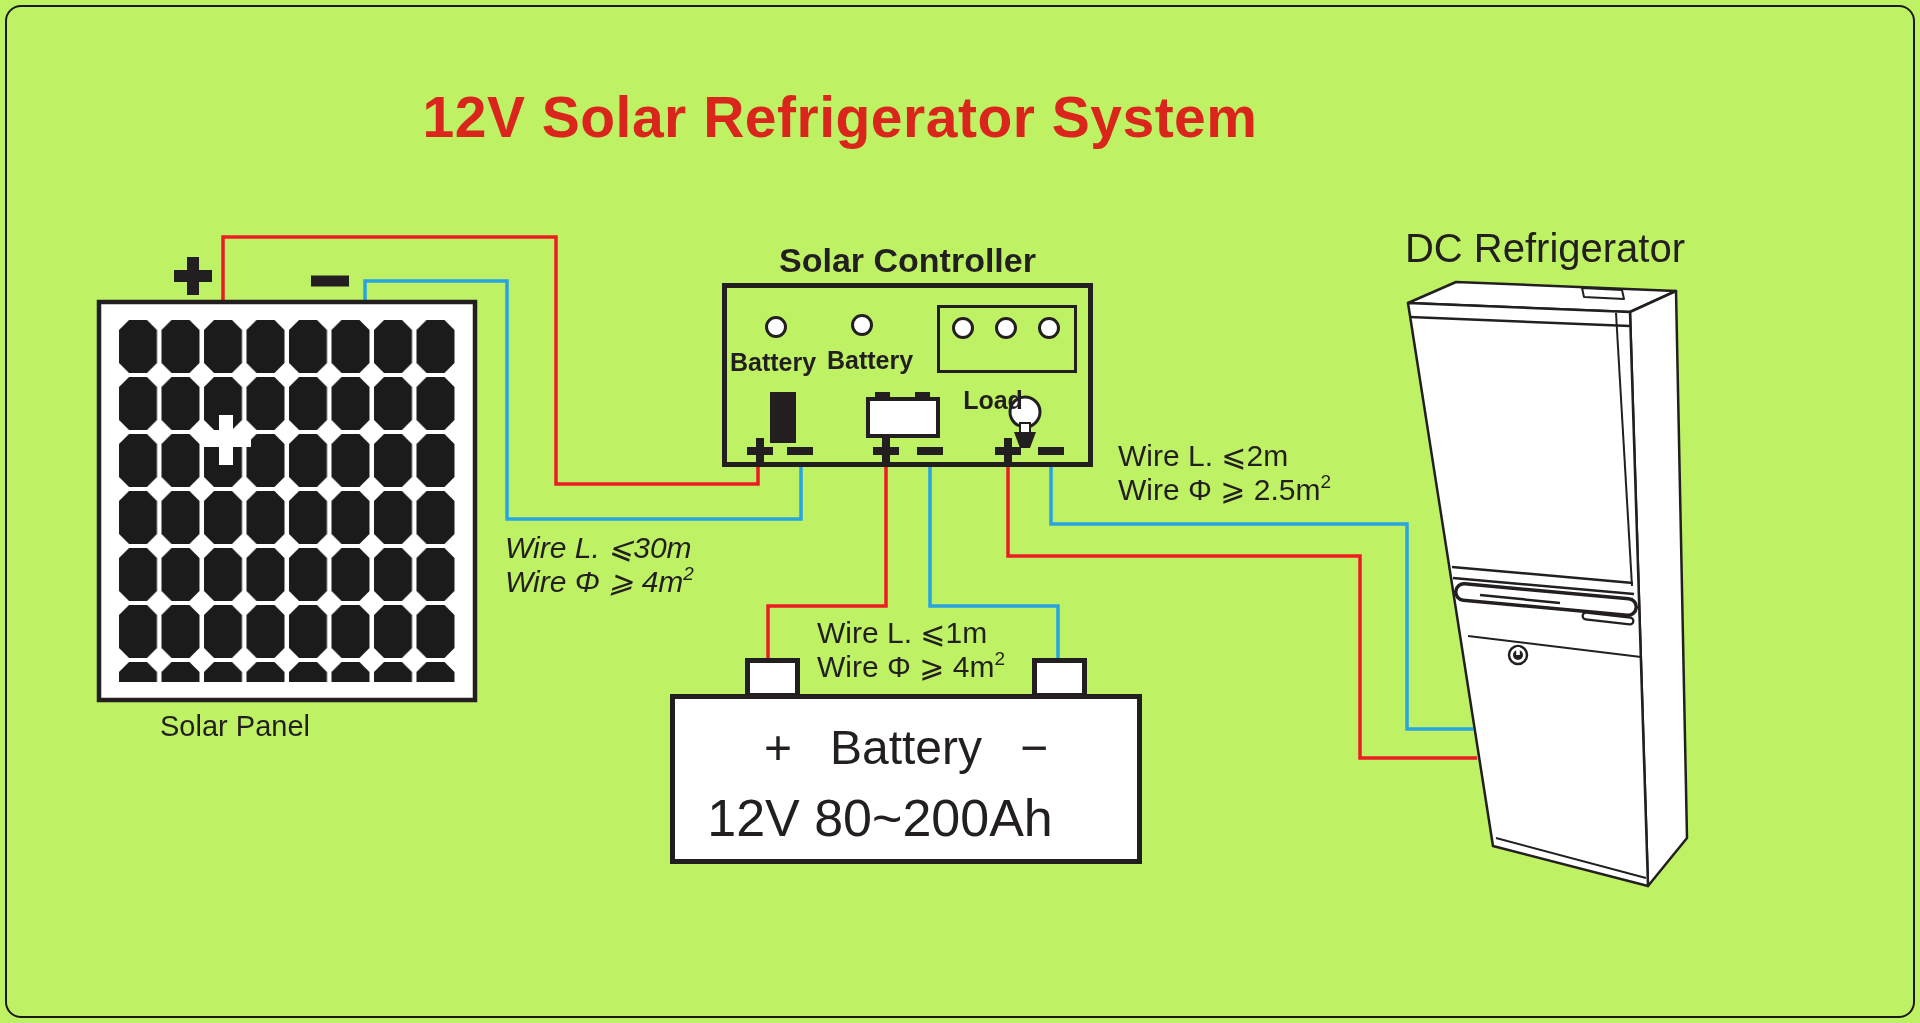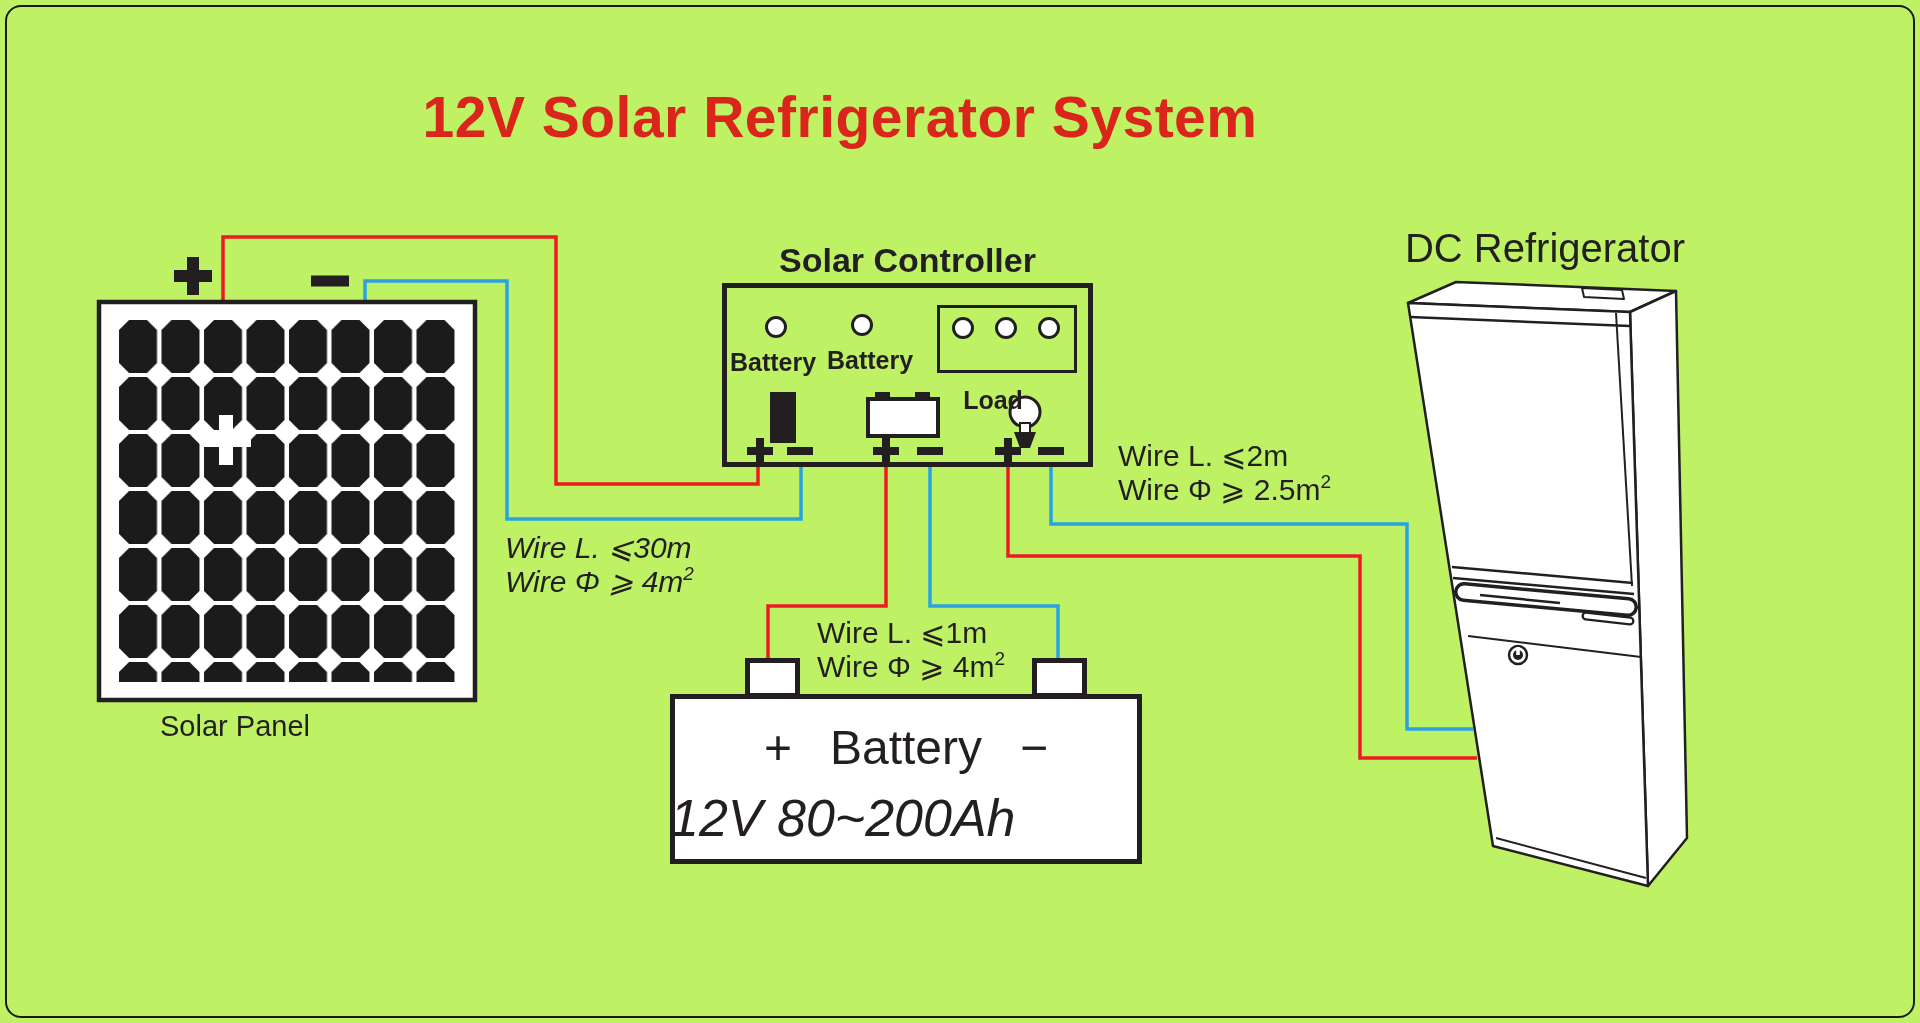--- a/index.html
+++ b/index.html
@@ -24,21 +24,21 @@
     position:absolute;width:22px;height:22px;box-sizing:border-box;
     border:3px solid #231f20;border-radius:50%;background:#fff;
   }
   .box{position:absolute;box-sizing:border-box;border:5px solid #231f20;background:transparent;}
   .thinbox{position:absolute;box-sizing:border-box;border:3px solid #231f20;background:transparent;}
   .terminal-block{position:absolute;box-sizing:border-box;border:5px solid #231f20;background:#fff;}
   .battery-line1{
     left:670px;top:720px;width:472px;display:flex;justify-content:center;
     align-items:baseline;gap:38px;font-size:48px;white-space:nowrap;
   }
-  .battery-line2{left:670px;top:788px;width:420px;font-size:52px;white-space:nowrap;font-style:italic;}
+  .battery-line2{left:670px;top:788px;width:420px;text-align:center;font-size:52px;white-space:nowrap;}
   .wire-spec{font-size:30px;line-height:34px;white-space:nowrap;}
   .wire-spec .sup{font-size:19px;position:relative;top:-12px;}
   .fridge-title{left:1380px;top:226px;width:330px;text-align:center;font-size:40px;white-space:nowrap;}
   .panel-label{left:95px;top:710px;width:280px;text-align:center;font-size:29px;line-height:33px;}
 </style>
 </head>
 <body>
 
 <div class="stage">
 

